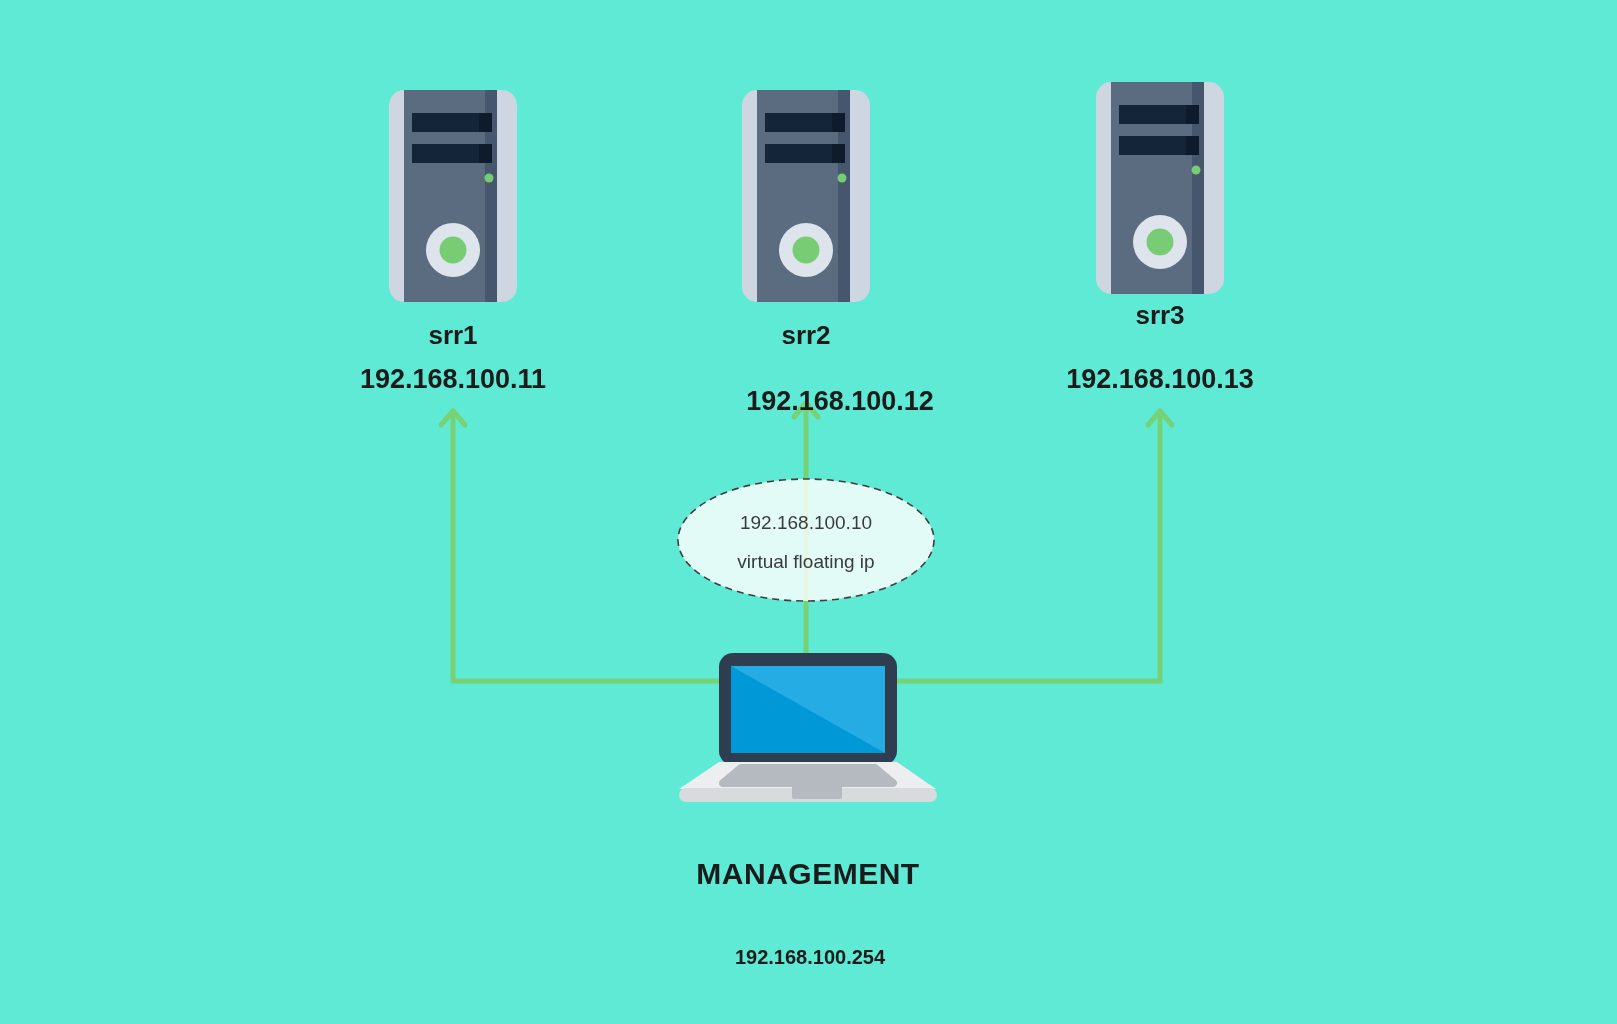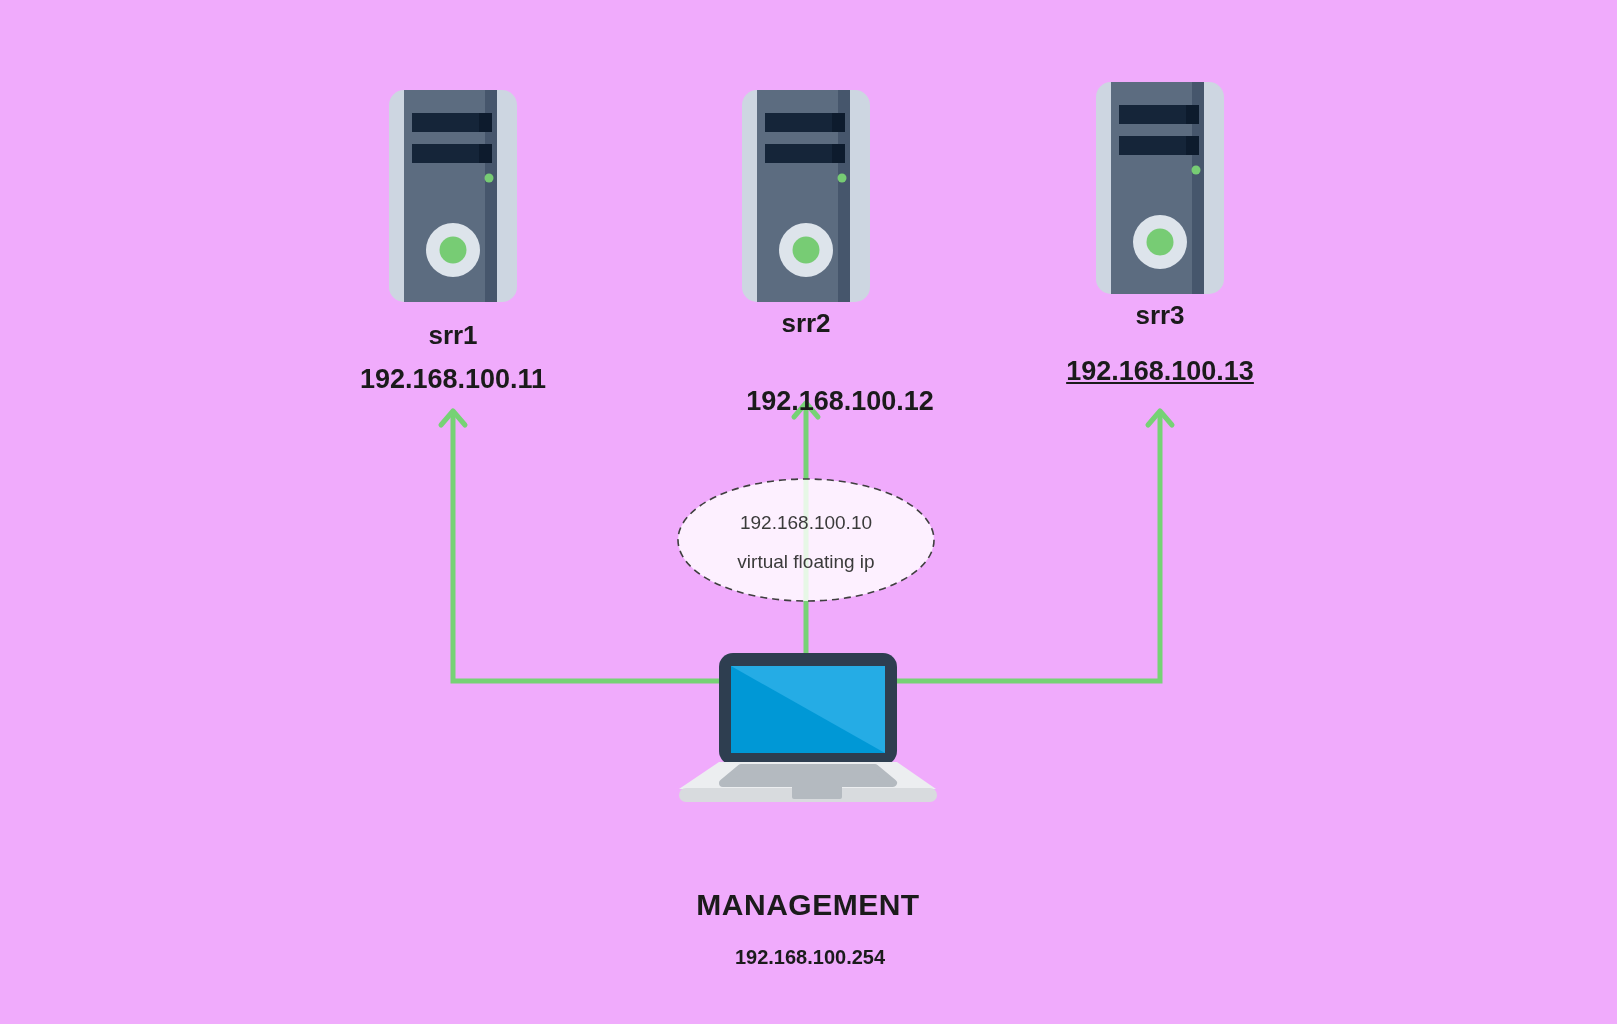--- a/index.html
+++ b/index.html
@@ -1,19 +1,19 @@
 <!DOCTYPE html>
 <html><head>
 <meta charset="utf-8">
 <style>
   html,body{margin:0;padding:0;background:#ffffff;}
   .canvas{
     position:relative;
     width:1617px;height:1024px;
-    background:#f0abfc;
+    background:#5eead4;
     overflow:hidden;
     font-family:"Liberation Sans","DejaVu Sans",sans-serif;
     color:#1b1b1b;
   }
   svg.diagram{position:absolute;left:0;top:0;}
   .lbl{
     position:absolute;
     transform:translateX(-50%);
     white-space:nowrap;
     text-align:center;
@@ -109,25 +109,25 @@
       <polygon points="719,762 897,762 936,789 679,789" fill="#eceef0"></polygon>
       <path d="M741,768 L875,768 L893,783 L723,783 Z" fill="#b4bac0" stroke="#b4bac0" stroke-width="8" stroke-linejoin="round"></path>
       <rect x="679" y="788" width="258" height="14" rx="7" fill="#d8dbde"></rect>
       <rect x="792" y="784" width="50" height="15" rx="2" fill="#b4bac0"></rect>
     </g>
   </svg>
 
   <div class="lbl node-name" style="left:453px;top:320px;">srr1</div>
   <div class="lbl node-ip" style="left:453px;top:364px;">192.168.100.11</div>
 
-  <div class="lbl node-name" style="left:806px;top:308px;">srr2</div>
+  <div class="lbl node-name" style="left:806px;top:320px;">srr2</div>
   <div class="lbl node-ip" style="left:840px;top:364px;margin-top:22px;">192.168.100.12</div>
 
   <div class="lbl node-name" style="left:1160px;top:300px;">srr3</div>
-  <div class="lbl node-ip" style="left:1160px;top:356px;text-decoration:underline;">192.168.100.13</div>
+  <div class="lbl node-ip" style="left:1160px;top:364px;">192.168.100.13</div>
 
   <div class="lbl vip-ip" style="left:806px;top:512px;">192.168.100.10</div>
   <div class="lbl vip-label" style="left:806px;top:551px;text-align:right;">virtual floating ip</div>
 
-  <div class="lbl mgmt-title" style="left:808px;top:857px;margin-top:31px;">MANAGEMENT</div>
+  <div class="lbl mgmt-title" style="left:808px;top:857px;">MANAGEMENT</div>
   <div class="lbl mgmt-ip" style="left:810px;top:946px;">192.168.100.254</div>
 
 </div>
 
 </body></html>

